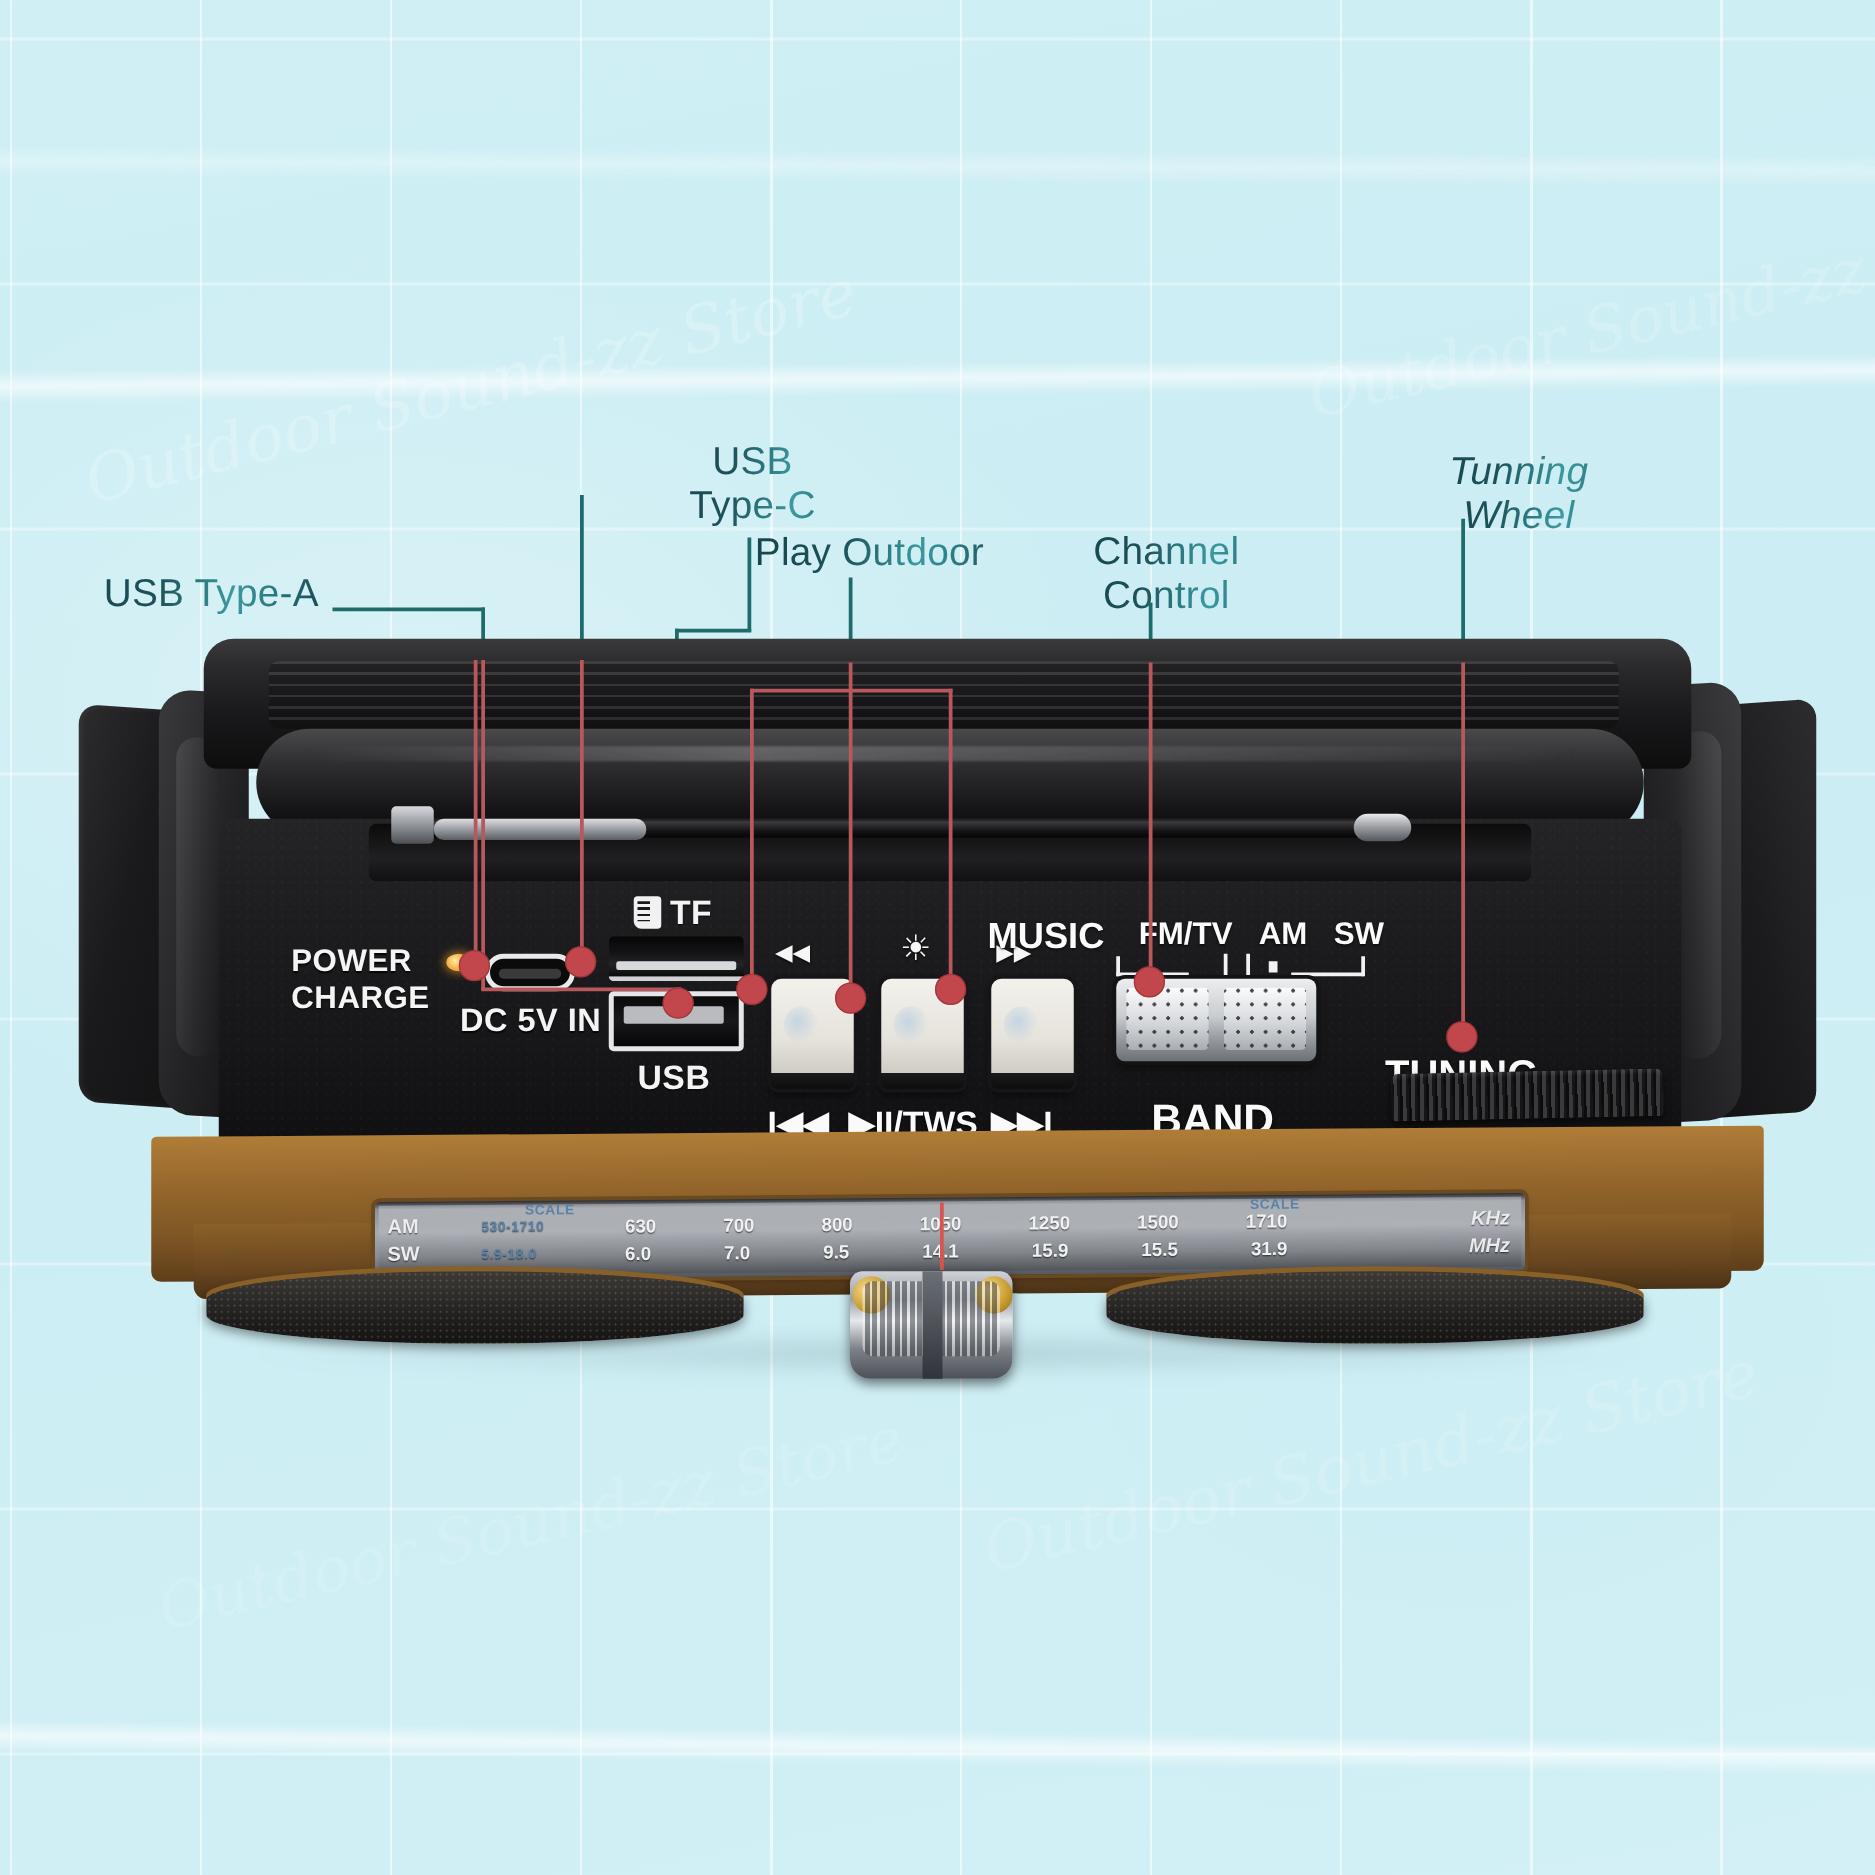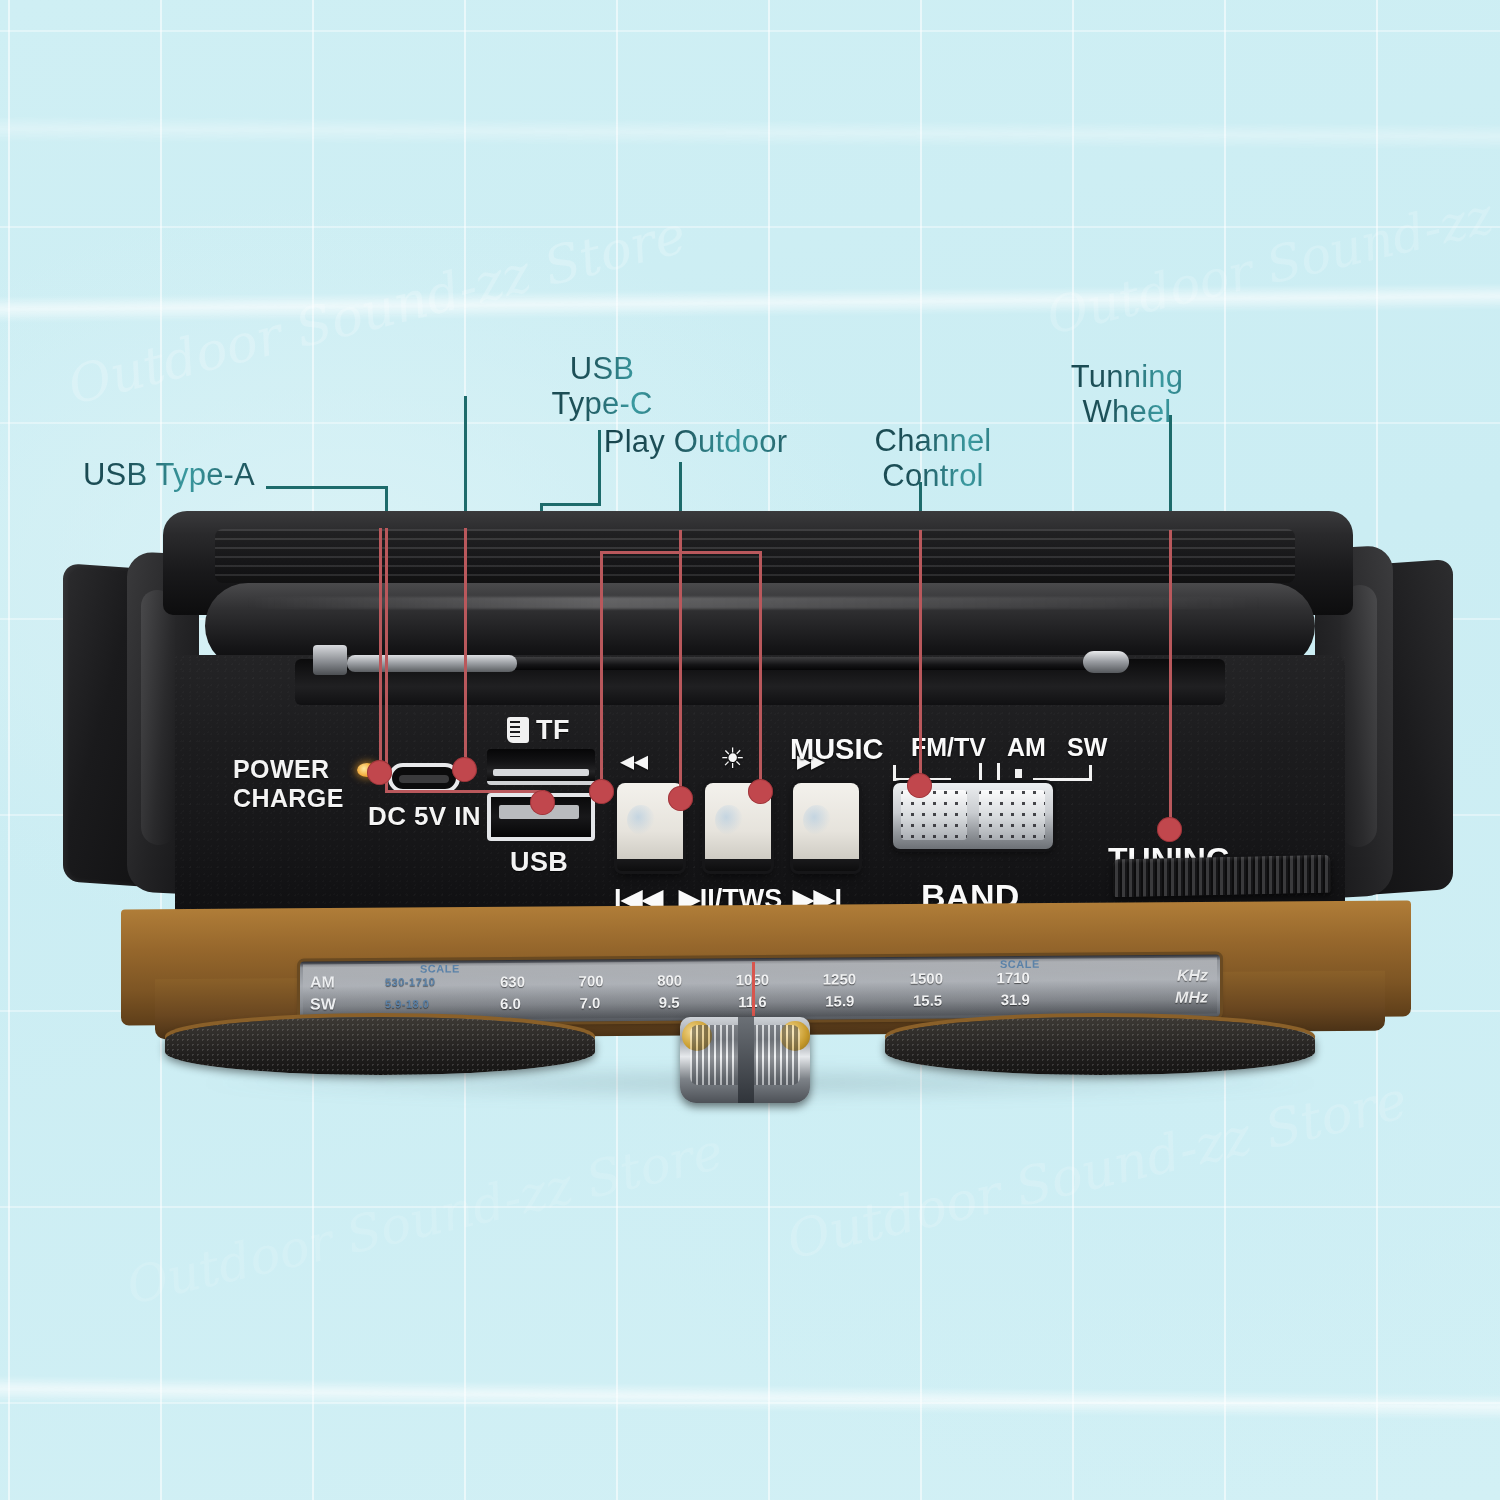--- a/index.html
+++ b/index.html
@@ -410,21 +410,21 @@
   <div class="wm" style="left:780px; top:1140px; font-size:52px; transform:rotate(-13deg); opacity:.4;">Outdoor Sound-zz Store</div>
   <div class="wm" style="left:120px; top:1190px; font-size:50px; transform:rotate(-13deg); opacity:.32;">Outdoor Sound-zz Store</div>
 
 
   <div class="label lbl-r" style="left:40px; top:458px; width:215px;">USB Type-A</div>
   <div class="label lbl-c" style="left:512px; top:352px; width:180px;">USB
 Type-C</div>
   <div class="label lbl-c" style="left:588px; top:425px; width:215px;">Play Outdoor</div>
   <div class="label lbl-c" style="left:838px; top:424px; width:190px;">Channel
 Control</div>
-  <div class="label lbl-c" style="left:1032px; top:360px; width:190px;">Tunning
+  <div class="label lbl-c" style="left:1120px; top:360px; width:190px;font-style:italic;">Tunning
 Wheel</div>
 
   <div class="lead lead-h" style="left:266px; top:486px; width:122px;"></div>
   <div class="lead lead-v" style="left:385px; top:486px; height:42px;"></div>
 
   <div class="lead lead-v" style="left:464px; top:396px; height:132px;"></div>
 
   <div class="lead lead-v" style="left:598px; top:430px; height:75px;"></div>
   <div class="lead lead-h" style="left:540px; top:503px; width:61px;"></div>
   <div class="lead lead-v" style="left:540px; top:503px; height:26px;"></div>
@@ -537,21 +537,21 @@
         <span class="dial-unit">KHz</span>
       </div>
 
       <div class="dial-row" style="top:32px;">
         <span class="dial-band">SW</span>
         <span class="dial-scalelbl">5.9-18.0</span>
         <span class="dial-nums">
           <span>6.0</span>
           <span>7.0</span>
           <span>9.5</span>
-          <span>11.6</span>
+          <span>14.1</span>
           <span>15.9</span>
           <span>15.5</span>
           <span>31.9</span>
         </span>
         <span class="dial-unit">MHz</span>
       </div>
 
       <div class="dial-scalelbl" style="left:120px; top:2px;">SCALE</div>
       <div class="dial-scalelbl" style="left:700px; top:2px;">SCALE</div>
       <div class="dial-needle" style="left:452px;"></div>

